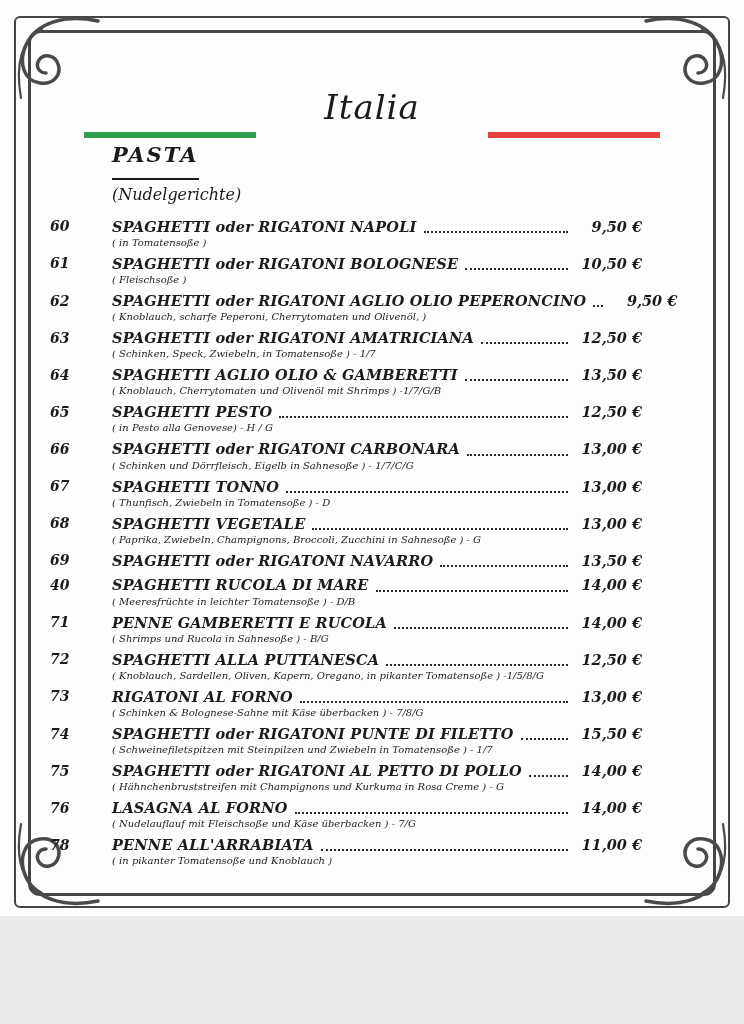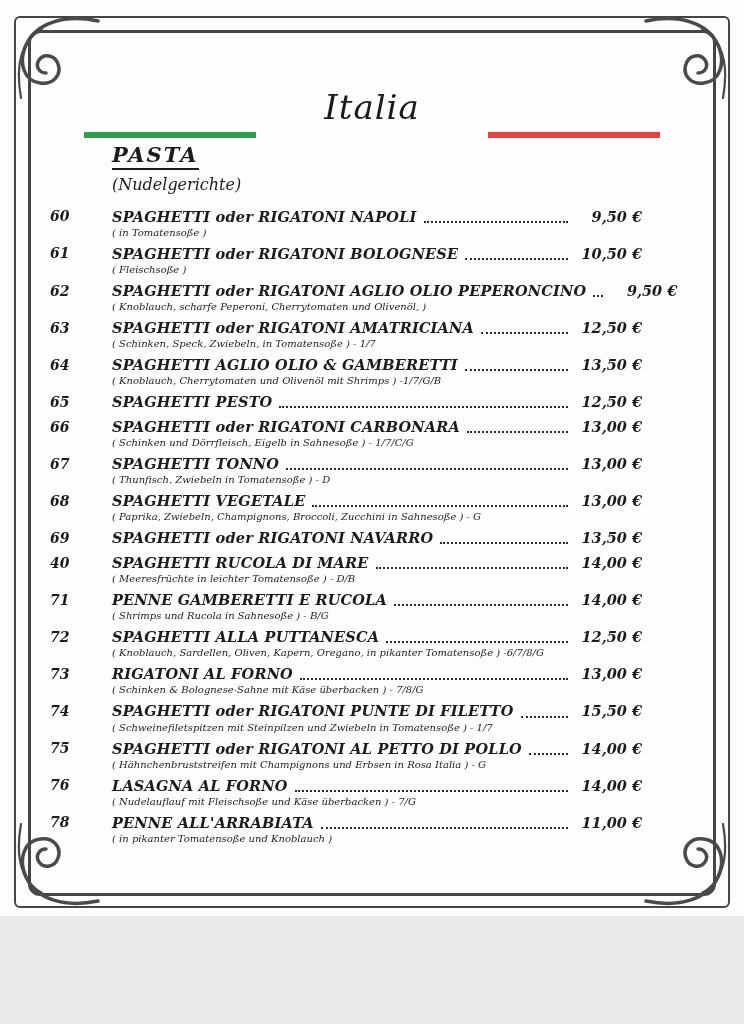--- a/index.html
+++ b/index.html
@@ -52,21 +52,21 @@
     margin-top:6px; padding:0 34px;
   }
   .flag-bar{width:172px;height:6px;}
   .flag-bar.green{background:var(--flag-green);}
   .flag-bar.red{background:var(--flag-red);}
   .section-head{margin-left:62px;margin-top:4px;}
   .section-title{
     display:inline-block;
     font-size:21px;font-weight:bold;letter-spacing:2px;
     border-bottom:2.5px solid var(--ink);
-    padding-bottom:1px;
+    padding-bottom:11px;
   }
   .section-subtitle{
     font-size:16px;margin-top:5px;
   }
   .menu-list{margin-top:14px;}
   .item{margin-bottom:6.5px;}
   .row1{
     display:flex;align-items:flex-end;
     font-weight:bold;font-size:14.5px;
     padding-right:52px;
@@ -184,20 +184,21 @@
     <div class="row2">( Knoblauch, Cherrytomaten und Olivenöl  mit Shrimps ) -1/7/G/B</div>
   </div>
 
   <div class="item">
     <div class="row1">
       <span class="num">65</span>
       <span class="name">SPAGHETTI PESTO</span>
       <span class="leader"></span>
       <span class="price">12,50 €</span>
     </div>
+    <div class="row2">( in Pesto alla Genovese) - H / G</div>
   </div>
 
   <div class="item">
     <div class="row1">
       <span class="num">66</span>
       <span class="name">SPAGHETTI oder RIGATONI CARBONARA</span>
       <span class="leader"></span>
       <span class="price">13,00 €</span>
     </div>
     <div class="row2">( Schinken und Dörrfleisch, Eigelb in Sahnesoße ) - 1/7/C/G</div>
@@ -252,21 +253,21 @@
     <div class="row2">( Shrimps und Rucola in Sahnesoße ) - B/G</div>
   </div>
 
   <div class="item">
     <div class="row1">
       <span class="num">72</span>
       <span class="name">SPAGHETTI ALLA PUTTANESCA</span>
       <span class="leader"></span>
       <span class="price">12,50 €</span>
     </div>
-    <div class="row2">( Knoblauch, Sardellen, Oliven, Kapern, Oregano,  in pikanter Tomatensoße ) -6/7/8/G</div>
+    <div class="row2">( Knoblauch, Sardellen, Oliven, Kapern, Oregano,  in pikanter Tomatensoße ) -1/5/8/G</div>
   </div>
 
   <div class="item">
     <div class="row1">
       <span class="num">73</span>
       <span class="name">RIGATONI AL FORNO</span>
       <span class="leader"></span>
       <span class="price">13,00 €</span>
     </div>
     <div class="row2">( Schinken &amp; Bolognese-Sahne mit Käse überbacken ) - 7/8/G</div>
@@ -282,21 +283,21 @@
     <div class="row2">( Schweinefiletspitzen mit Steinpilzen und Zwiebeln in Tomatensoße ) - 1/7</div>
   </div>
 
   <div class="item">
     <div class="row1">
       <span class="num">75</span>
       <span class="name">SPAGHETTI oder RIGATONI AL PETTO DI POLLO</span>
       <span class="leader"></span>
       <span class="price">14,00 €</span>
     </div>
-    <div class="row2">( Hähnchenbruststreifen mit Champignons und Erbsen  in Rosa Italia ) - G</div>
+    <div class="row2">( Hähnchenbruststreifen mit Champignons und Kurkuma  in Rosa Creme ) - G</div>
   </div>
 
   <div class="item">
     <div class="row1">
       <span class="num">76</span>
       <span class="name">LASAGNA AL FORNO</span>
       <span class="leader"></span>
       <span class="price">14,00 €</span>
     </div>
     <div class="row2">( Nudelauflauf mit Fleischsoße und Käse überbacken ) - 7/G</div>

